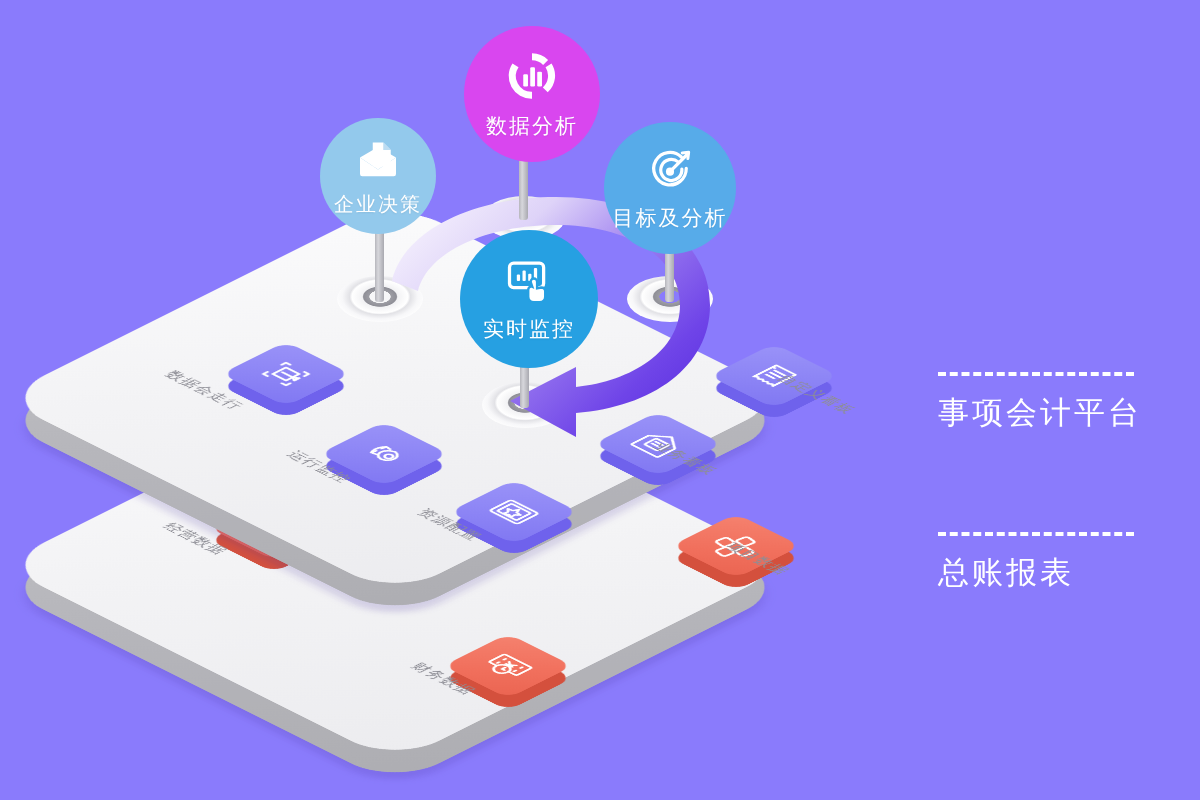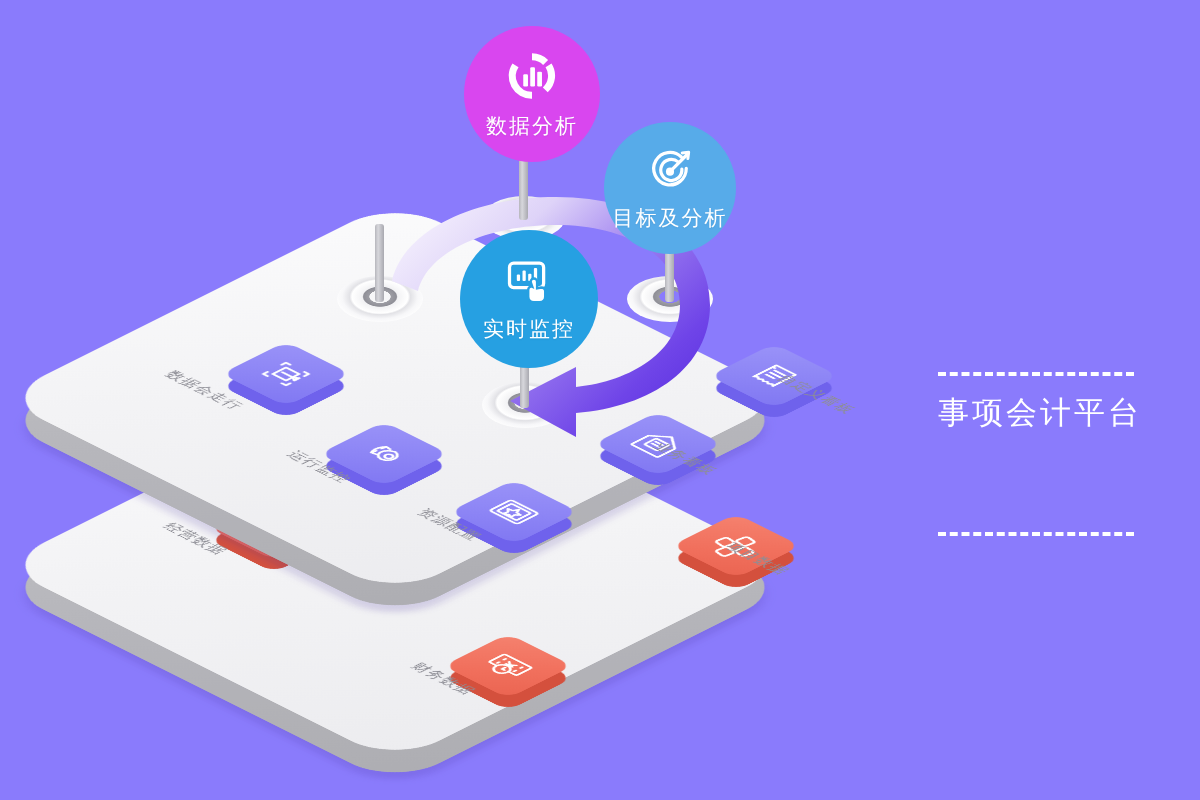--- a/index.html
+++ b/index.html
@@ -268,20 +268,36 @@
              C 252 196, 300 166, 300 120
              C 300 72, 248 40, 176 40
              C 108 40, 48 66, 38 106 Z" fill="url(#swooshGrad)"></path>
   </svg>
 
   <div class="pin-pole" style="left:375px;top:224px;height:78px;"></div>
   <div class="pin-pole" style="left:520px;top:330px;height:78px;"></div>
   <div class="pin-pole" style="left:665px;top:224px;height:78px;"></div>
   <div class="pin-pole" style="left:519px;top:150px;height:70px;"></div>
 
+  <div class="bubble" id="bubble-qiye">
+    <span class="b-icon">
+      <svg width="48" height="48" viewBox="0 0 64 64" fill="#fff">
+        <path d="M25 12h16l9 9v20H25z" opacity=".0"></path>
+        <path d="M25 10h14l10 10v22H25z" fill="#fff"></path>
+        <path d="M39 10l10 10H39z" fill="#bcdcf2"></path>
+        <rect x="29" y="24" width="16" height="2.6" fill="#8ec8ec"></rect>
+        <rect x="29" y="29" width="16" height="2.6" fill="#8ec8ec"></rect>
+        <rect x="29" y="34" width="11" height="2.6" fill="#8ec8ec"></rect>
+        <path d="M8 30l24 16 24-16v22a3 3 0 0 1-3 3H11a3 3 0 0 1-3-3z" fill="#fff"></path>
+        <path d="M8 30l24-14 24 14-24 16z" fill="#fff"></path>
+        <path d="M8 55l24-17 24 17z" fill="#e8f3fb" opacity=".0"></path>
+      </svg>
+    </span>
+    <span class="b-label">企业决策</span>
+  </div>
 
   <div class="bubble" id="bubble-shuju">
     <span class="b-icon">
       <svg width="56" height="56" viewBox="0 0 64 64" fill="none">
         <path d="M32 6a26 26 0 0 1 18.4 7.6l-5.7 5.7A18 18 0 0 0 32 14z" fill="#fff"></path>
         <path d="M54.3 17.6A26 26 0 0 1 50 50.7l-5.6-5.7a18 18 0 0 0 3.1-23.1z" fill="#fff"></path>
         <path d="M9.7 17.6l6.9 4.3A18 18 0 0 0 32 50v8A26 26 0 0 1 9.7 17.6z" fill="#fff"></path>
         <rect x="22" y="30" width="5.4" height="14" rx="1.4" fill="#fff"></rect>
         <rect x="30" y="22" width="5.4" height="22" rx="1.4" fill="#fff"></rect>
         <rect x="38" y="27" width="5.4" height="17" rx="1.4" fill="#fff"></rect>
@@ -317,15 +333,16 @@
     <span class="b-label">目标及分析</span>
   </div>
 
   <div class="legend" id="legend-top">
     <div class="dashes"></div>
     <div class="legend-text">事项会计平台</div>
   </div>
 
   <div class="legend" id="legend-bottom">
     <div class="dashes"></div>
+    <div class="legend-text">总账报表</div>
   </div>
 
 </div>
 
 </body></html>

